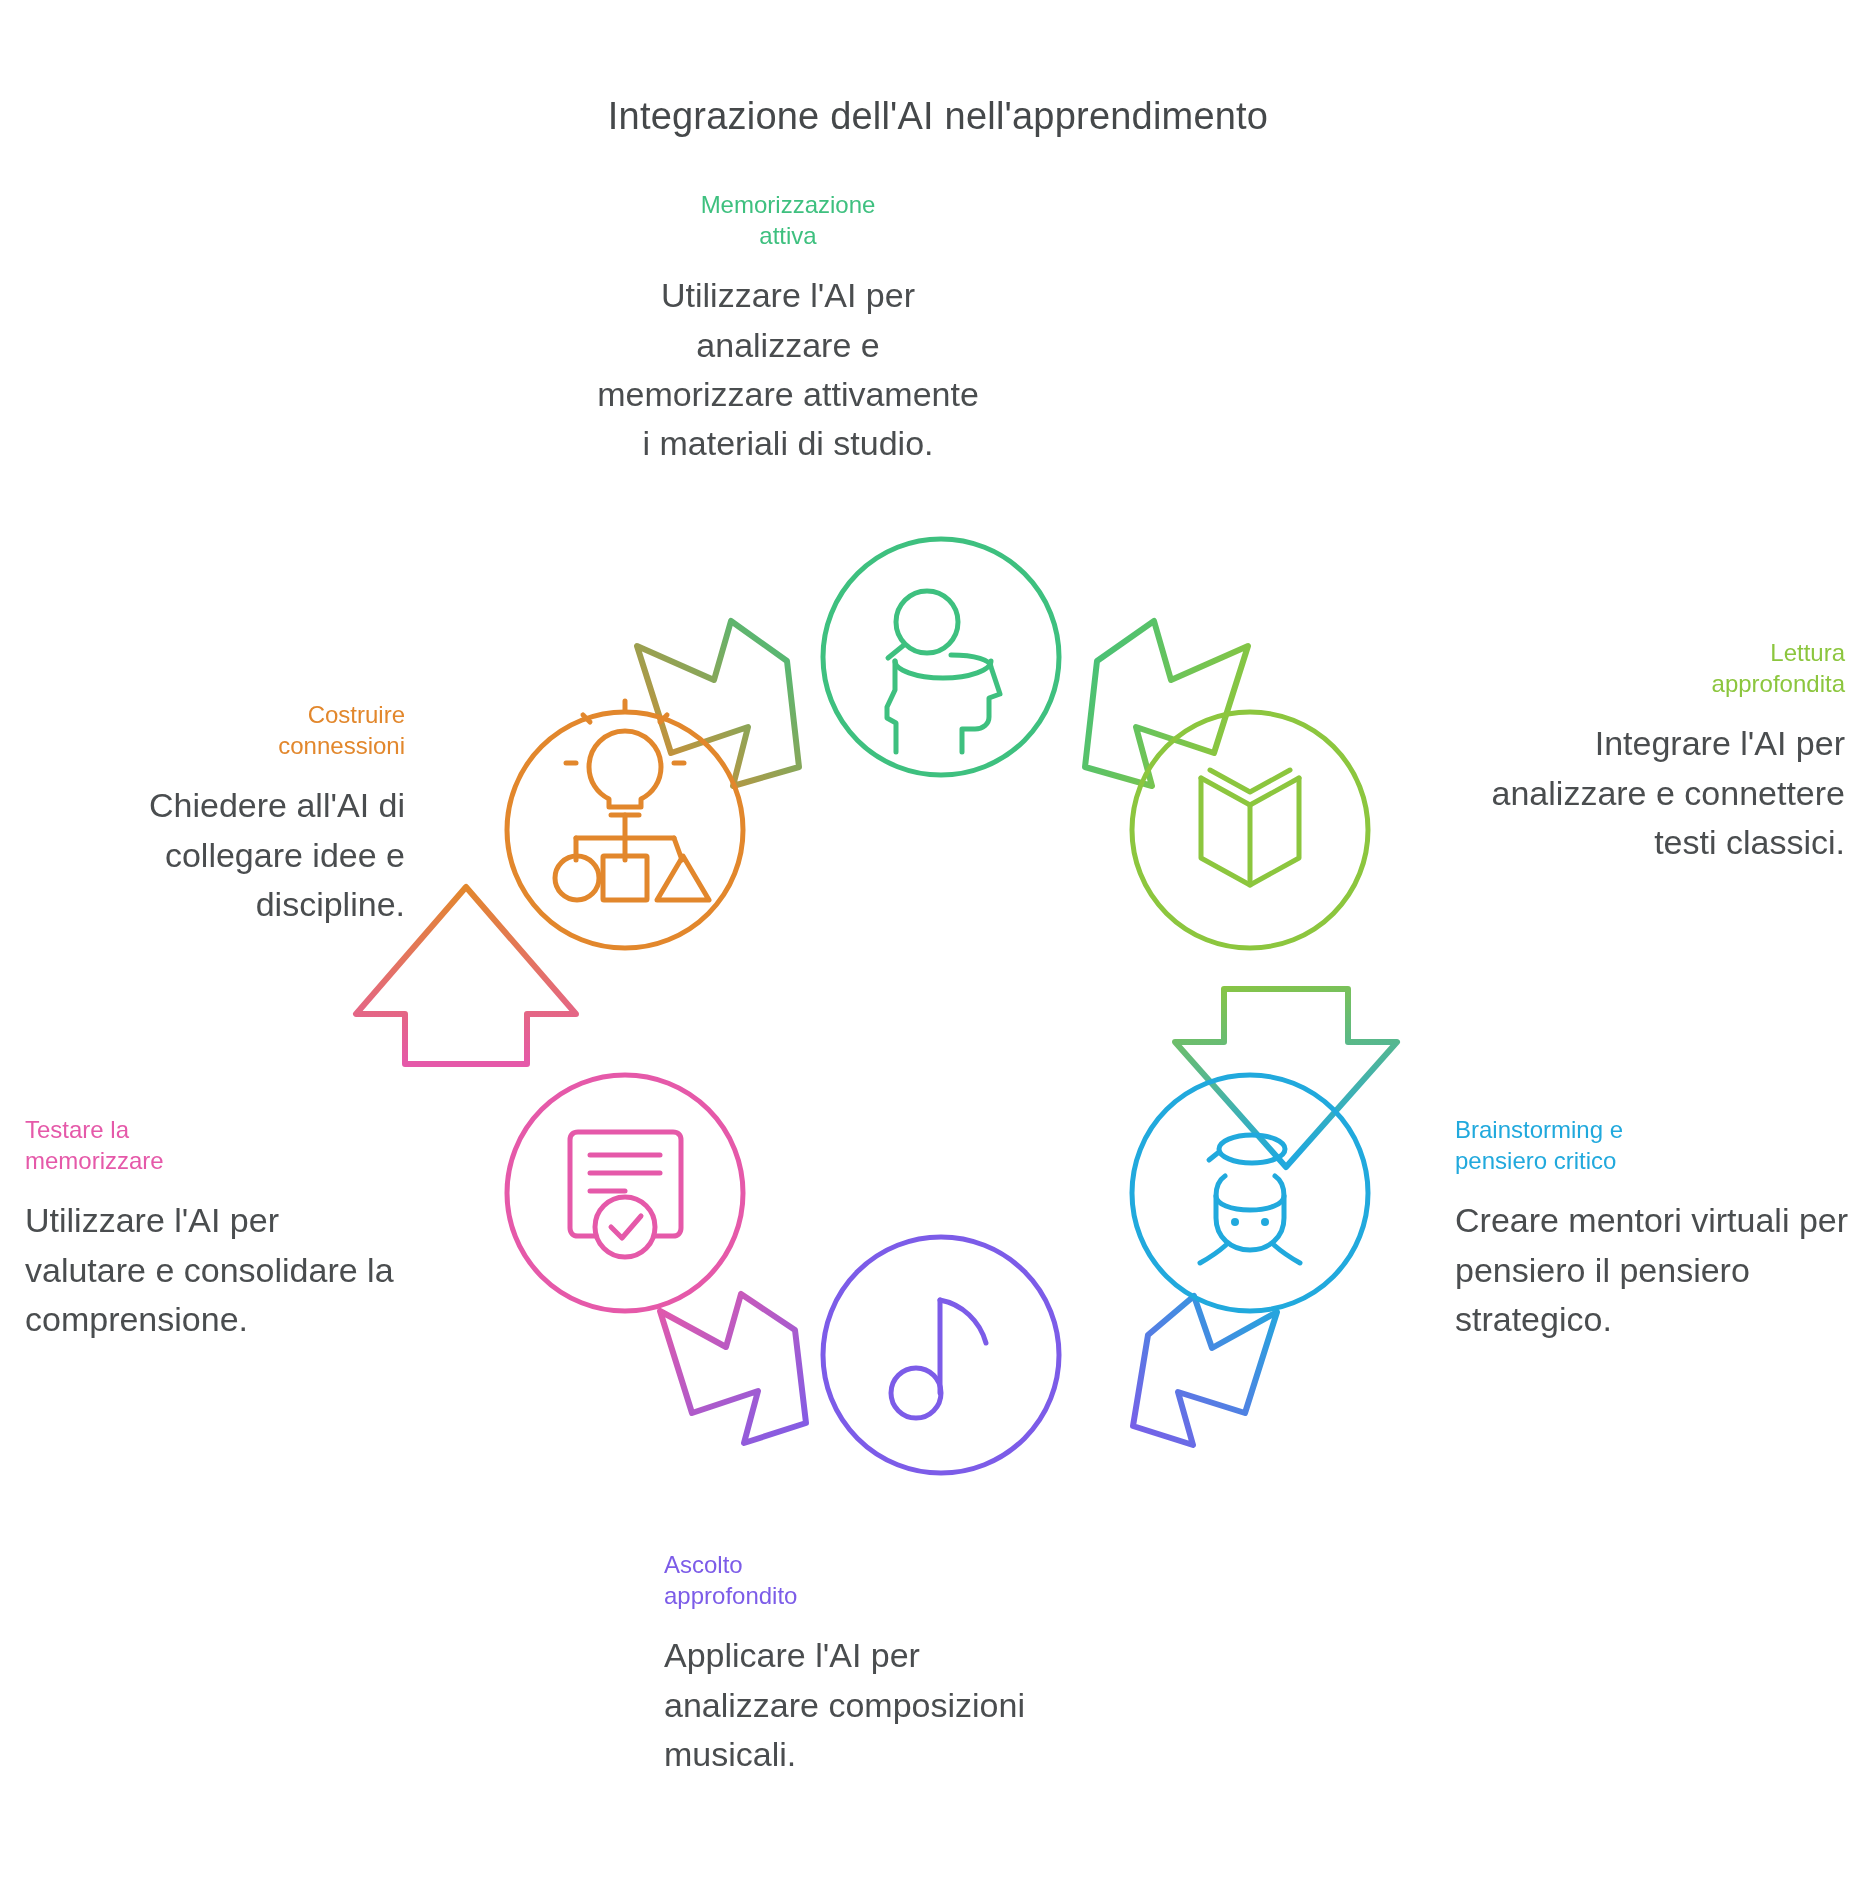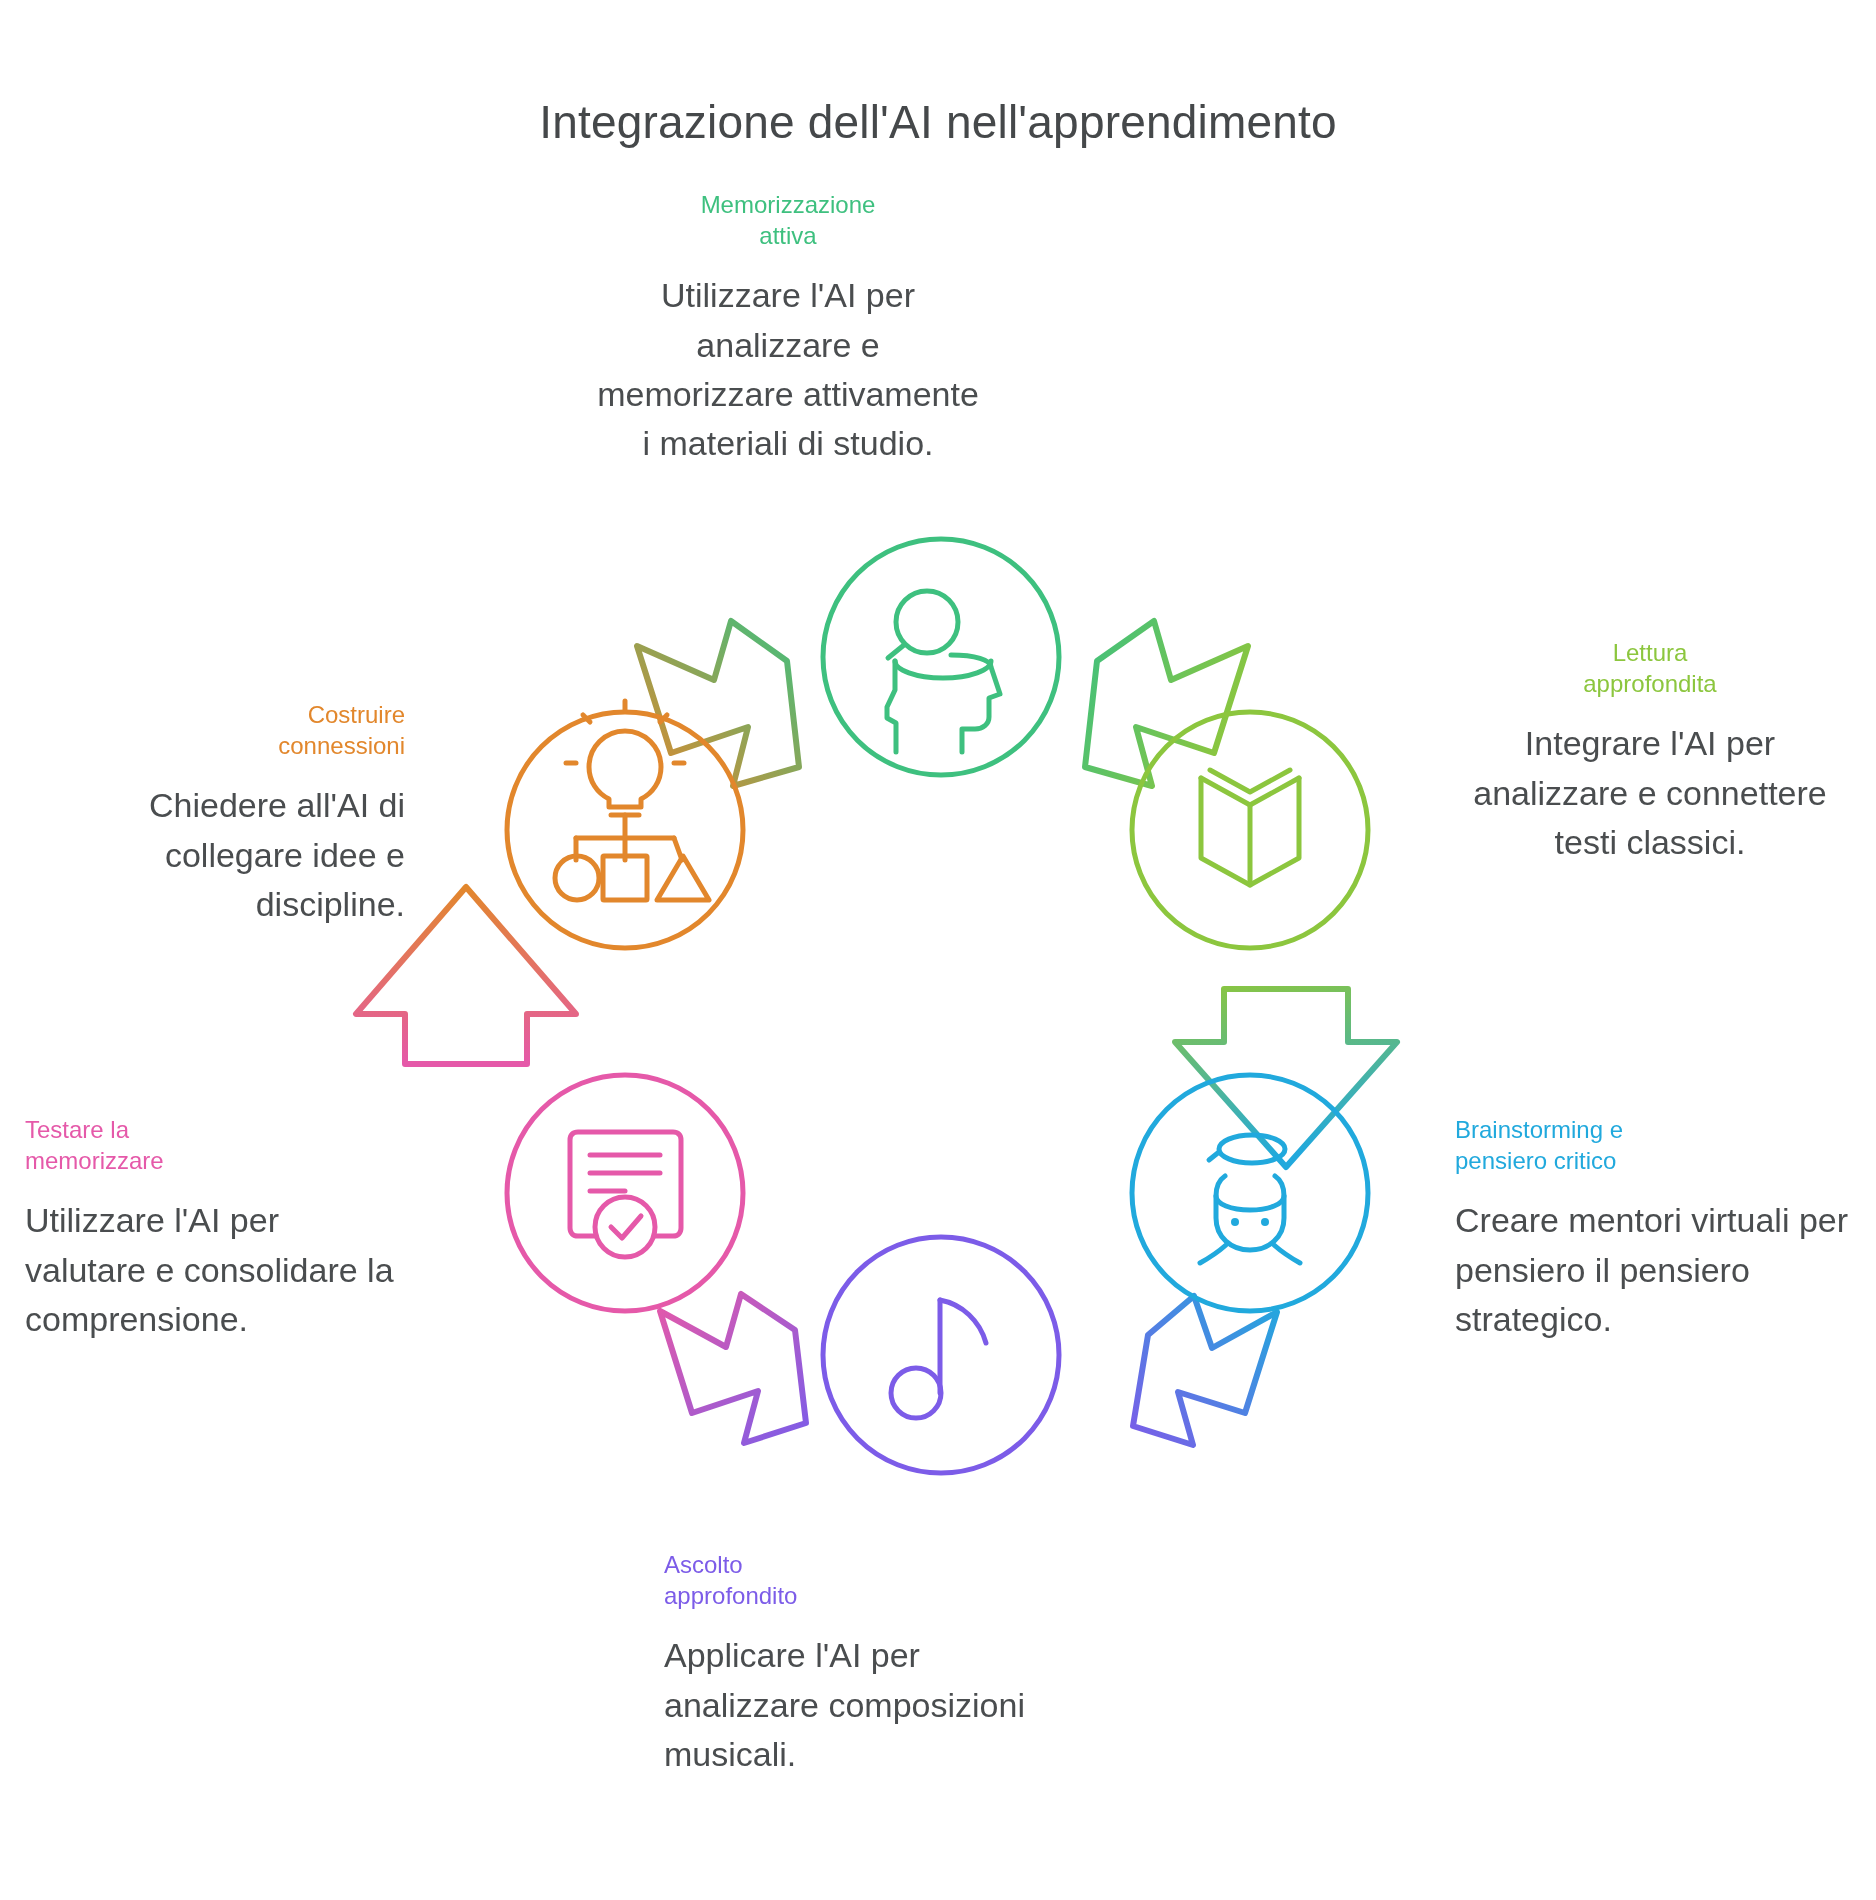--- a/index.html
+++ b/index.html
@@ -19,21 +19,21 @@
     inset: 0;
     width: 1876px;
     height: 1900px;
   }
   .page-title {
     position: absolute;
     top: 95px;
     left: 0;
     width: 1876px;
     text-align: center;
-    font-size: 46px;
+    font-size: 38px;
     font-weight: 400;
     color: #45484a;
     letter-spacing: 0.2px;
   }
   .node-label {
     position: absolute;
   }
   .node-title {
     font-size: 24px;
     font-weight: 400;
@@ -47,21 +47,21 @@
     color: #4a4d4f;
     margin: 0;
   }
   
   .lbl-memorizzazione {
     top: 190px; left: 578px; width: 420px; text-align: center;
   }
   .lbl-memorizzazione .node-desc { padding: 0 18px; }
 
   .lbl-lettura {
-    top: 638px; left: 1455px; width: 390px; text-align: center;
+    top: 638px; left: 1455px; width: 390px; text-align: right;
   }
   .lbl-brainstorming {
     top: 1115px; left: 1455px; width: 400px; text-align: left;
   }
   .lbl-ascolto {
     top: 1550px; left: 664px; width: 420px; text-align: left;
   }
   .lbl-testare {
     top: 1115px; left: 25px; width: 380px; text-align: left;
   }

